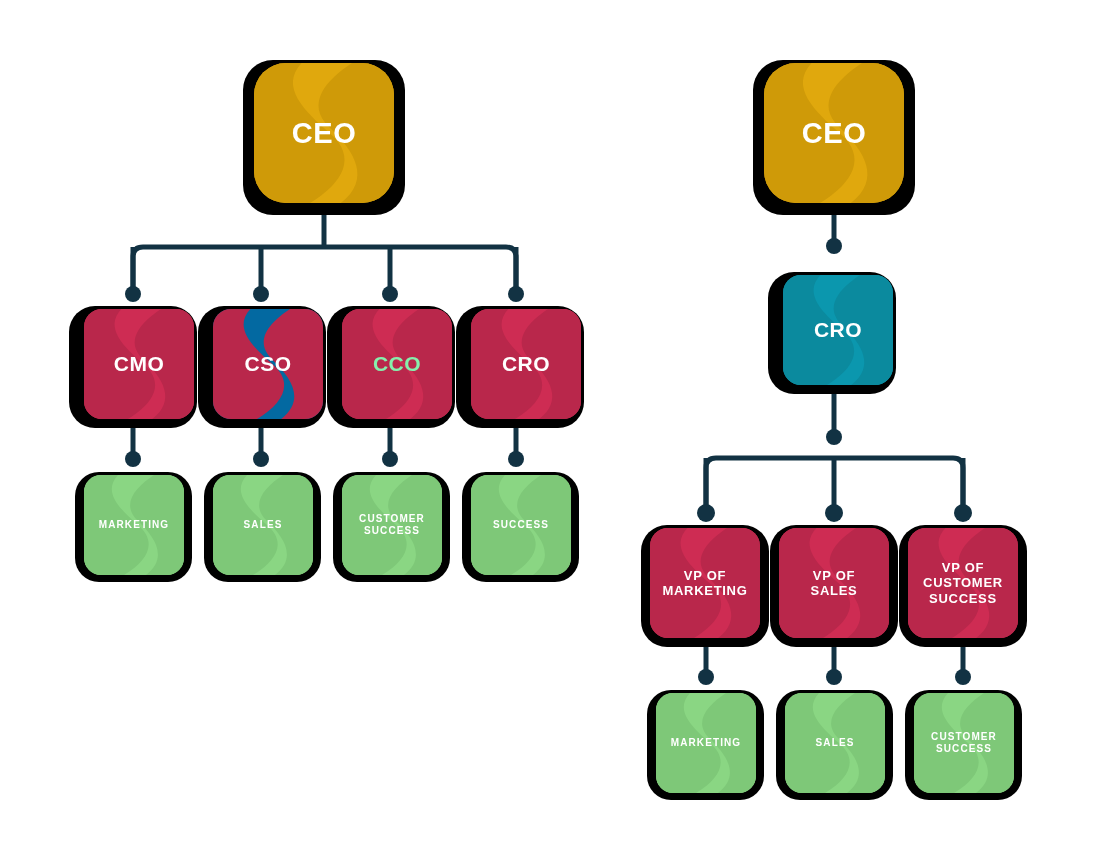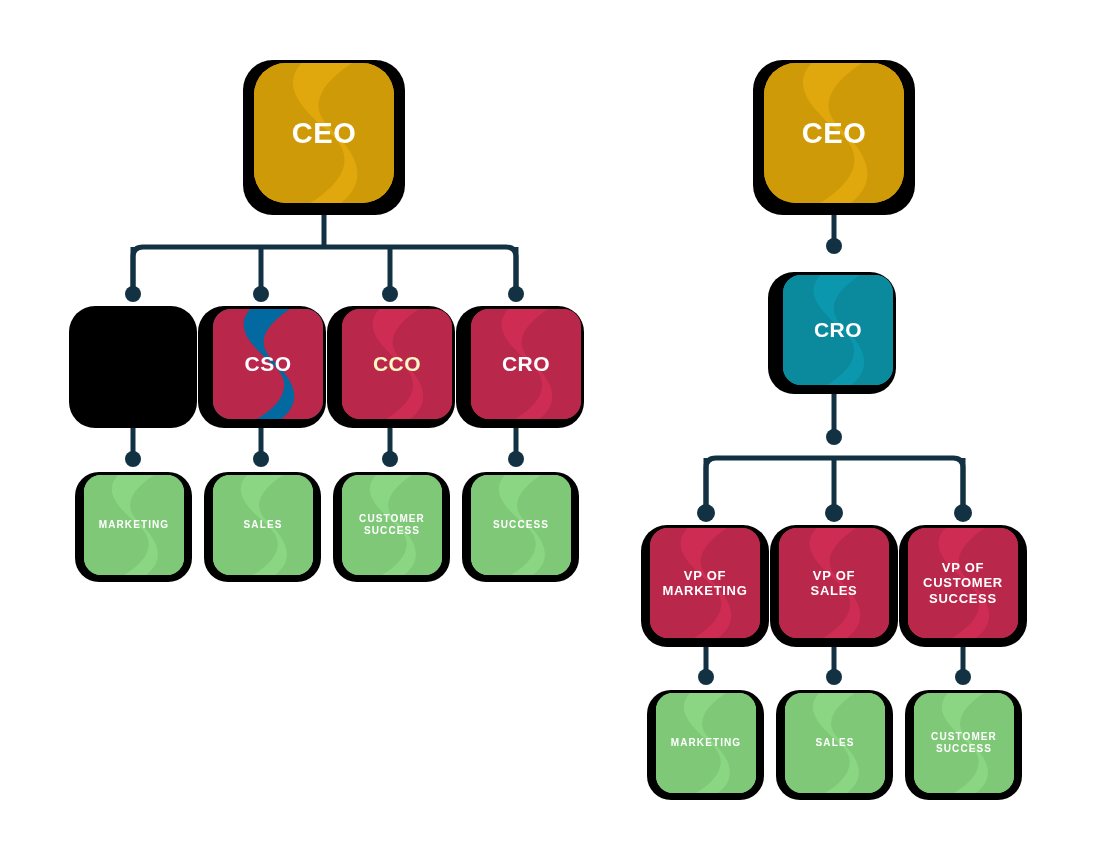--- a/index.html
+++ b/index.html
@@ -160,39 +160,46 @@
         <div class="card" style="background: rgb(224, 168, 13);">
           <svg class="wave" viewBox="0 0 100 152" preserveAspectRatio="none">
             <path d="M0,0 L34,0 C18,26 36,52 54,76 C74,102 64,130 40,152 L0,152 Z" fill="#cf9a08"></path>
             <path d="M100,0 L100,152 L62,152 C84,126 72,96 54,70 C36,44 52,18 70,0 Z" fill="#cf9a08"></path>
           </svg>
           <div class="label" style="color: rgb(255, 255, 255);">CEO</div>
         </div>
       </div>
       <div class="node sz-md" style="left: 69px; top: 306px;">
         <div class="plate"></div>
+        <div class="card" style="background: rgb(206, 44, 83);">
+          <svg class="wave" viewBox="0 0 100 152" preserveAspectRatio="none">
+            <path d="M0,0 L34,0 C18,26 36,52 54,76 C74,102 64,130 40,152 L0,152 Z" fill="#b9274b"></path>
+            <path d="M100,0 L100,152 L62,152 C84,126 72,96 54,70 C36,44 52,18 70,0 Z" fill="#b9274b"></path>
+          </svg>
+          <div class="label" style="color: rgb(255, 255, 255);">CMO</div>
+        </div>
       </div>
       <div class="node sz-md" style="left: 198px; top: 306px;">
         <div class="plate"></div>
         <div class="card" style="background: #0369a1;">
           <svg class="wave" viewBox="0 0 100 152" preserveAspectRatio="none">
             <path d="M0,0 L34,0 C18,26 36,52 54,76 C74,102 64,130 40,152 L0,152 Z" fill="#b9274b"></path>
             <path d="M100,0 L100,152 L62,152 C84,126 72,96 54,70 C36,44 52,18 70,0 Z" fill="#b9274b"></path>
           </svg>
           <div class="label" style="color: rgb(255, 255, 255);">CSO</div>
         </div>
       </div>
       <div class="node sz-md" style="left: 327px; top: 306px;">
         <div class="plate"></div>
         <div class="card" style="background: rgb(206, 44, 83);">
           <svg class="wave" viewBox="0 0 100 152" preserveAspectRatio="none">
             <path d="M0,0 L34,0 C18,26 36,52 54,76 C74,102 64,130 40,152 L0,152 Z" fill="#b9274b"></path>
             <path d="M100,0 L100,152 L62,152 C84,126 72,96 54,70 C36,44 52,18 70,0 Z" fill="#b9274b"></path>
           </svg>
-          <div class="label" style="color: #fef9c3;">CCO</div>
+          <div class="label" style="color: #86efac;">CCO</div>
         </div>
       </div>
       <div class="node sz-md" style="left: 456px; top: 306px;">
         <div class="plate"></div>
         <div class="card" style="background: rgb(206, 44, 83);">
           <svg class="wave" viewBox="0 0 100 152" preserveAspectRatio="none">
             <path d="M0,0 L34,0 C18,26 36,52 54,76 C74,102 64,130 40,152 L0,152 Z" fill="#b9274b"></path>
             <path d="M100,0 L100,152 L62,152 C84,126 72,96 54,70 C36,44 52,18 70,0 Z" fill="#b9274b"></path>
           </svg>
           <div class="label" style="color: rgb(255, 255, 255);">CRO</div>

